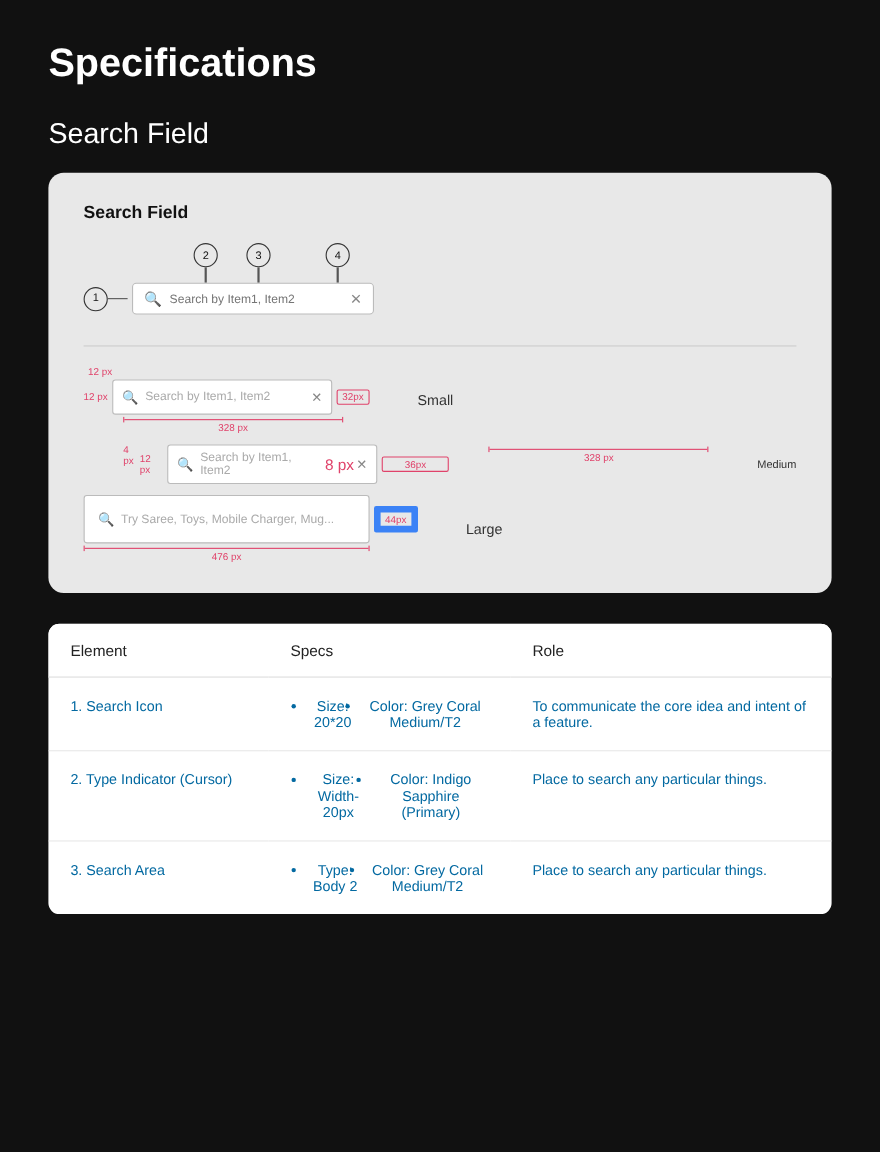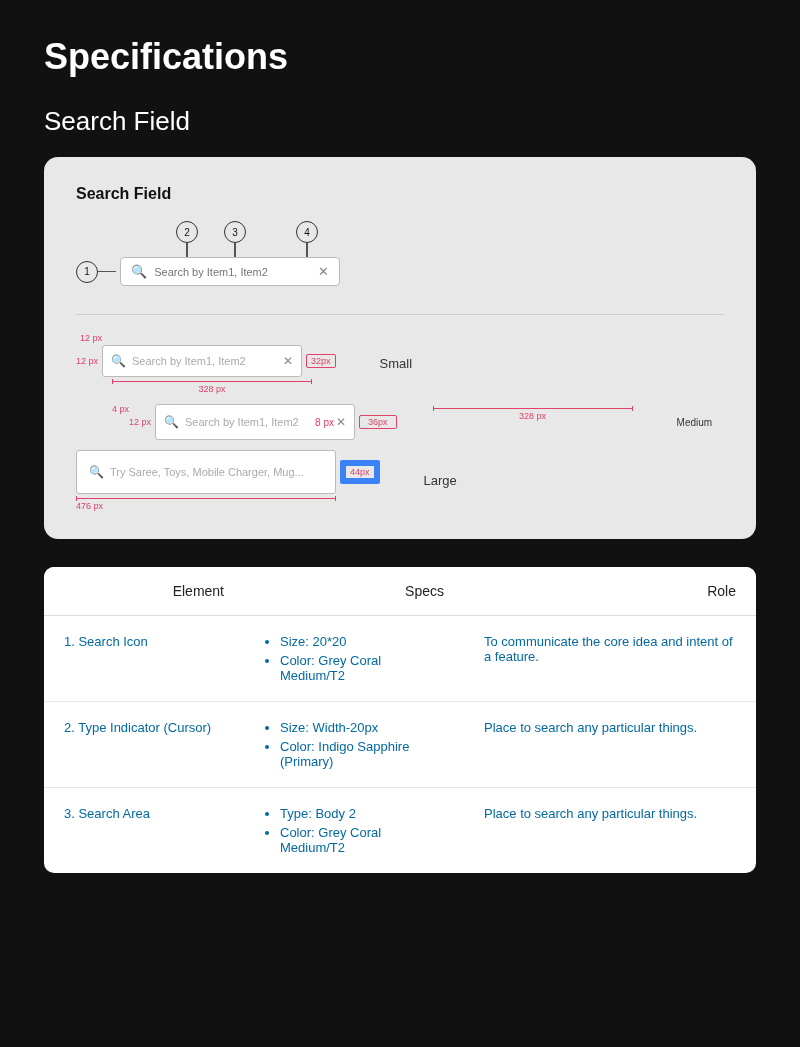--- a/index.html
+++ b/index.html
@@ -176,39 +176,40 @@
       color: #111;
     }
     .specs-table thead tr {
       border-bottom: 1.5px solid #ddd;
     }
     .specs-table th {
       padding: 16px 20px;
       font-size: 14px;
       font-weight: 500;
       color: #222;
-      text-align: right;
+      text-align: left;
       background: #fff;
     }
     .specs-table td {
       padding: 18px 20px;
       font-size: 13px;
       color: #0369a1;
       vertical-align: top;
       border-bottom: 1px solid #e8e8e8;
     }
     .specs-table tr:last-child td {
       border-bottom: none;
     }
     .specs-table td ul {
       list-style: disc;
       padding-left: 16px;
       display: flex;
-      flex-direction: column;
+      flex-direction: row;
       gap: 4px;
+      text-align: center;
     }
     .specs-table td ul li {
       font-size: 13px;
     }
     .col-element { width: 200px; }
     .col-specs { width: 220px; }
     .col-role { width: auto; }
   </style>
 </head>
 <body>
@@ -292,24 +293,24 @@
         <div style="display:flex; flex-direction:row; align-items:flex-start;">
 
           <div style="display:flex; align-items:center; gap:8px; margin-bottom:2px;">
             <span style="font-size:9px; color:#e0426a; padding-left:36px;">4 px</span>
           </div>
           <div style="display:flex; align-items:center; gap:2px;">
             <span style="font-size:9px; color:#e0426a; margin-right:2px;">12 px</span>
             <div class="medium-field">
               <span class="field-icon">🔍</span>
               <span class="field-text">Search by Item1, Item2</span>
-              <span style="font-size:10px; color:#e0426a; margin-right:2px;">8 px</span>
+              <span style="font-size:14px; color:#e0426a; margin-right:2px;">8 px</span>
               <span class="field-clear">✕</span>
             </div>
-            <span style="font-size:9px; color:#e0426a; margin-left:2px; border:1px solid #e0426a; padding:1px 8px; border-radius:2px;text-align:right;">36px</span>
+            <span style="font-size:9px; color:#e0426a; margin-left:2px; border:1px solid #e0426a; padding:1px 20px; border-radius:2px;text-align:right;">36px</span>
           </div>
 
           <div style="display:flex; flex-direction:column; align-items:center; padding-left:36px; margin-top:2px;">
             <div style="display:flex; align-items:center; width:200px;">
               <div style="width:1px; height:5px; background:#e0426a;"></div>
               <div style="flex:1; height:1px; background:#e0426a;"></div>
               <div style="width:1px; height:5px; background:#e0426a;"></div>
             </div>
             <span style="font-size:9px; color:#e0426a;">328 px</span>
           </div>
@@ -322,21 +323,21 @@
       <div style="display:flex; align-items:center; gap:14px;">
         <div style="display:flex; flex-direction:column; align-items:flex-start;">
           <div style="display:flex; align-items:center; gap:2px;">
             <div class="large-field">
               <span class="field-icon">🔍</span>
               <span class="field-text">Try Saree, Toys, Mobile Charger, Mug...</span>
             </div>
             <span style="font-size:9px; color:#e0426a; margin-left:2px; border:6px solid #3b82f6; padding:1px 4px; border-radius:2px;">44px</span>
           </div>
 
-          <div style="display:flex; flex-direction:column; width:260px; margin-top:2px;">
+          <div style="display:flex; flex-direction:column; align-items:center; width:260px; margin-top:2px;">
             <div style="display:flex; align-items:center; width:260px;">
               <div style="width:1px; height:5px; background:#e0426a;"></div>
               <div style="flex:1; height:1px; background:#e0426a;"></div>
               <div style="width:1px; height:5px; background:#e0426a;"></div>
             </div>
             <span style="font-size:9px; color:#e0426a;">476 px</span>
           </div>
         </div>
         <span class="field-size-label" style="margin-left:30px; font-size:13px; color:#333;">Large</span>
       </div>

